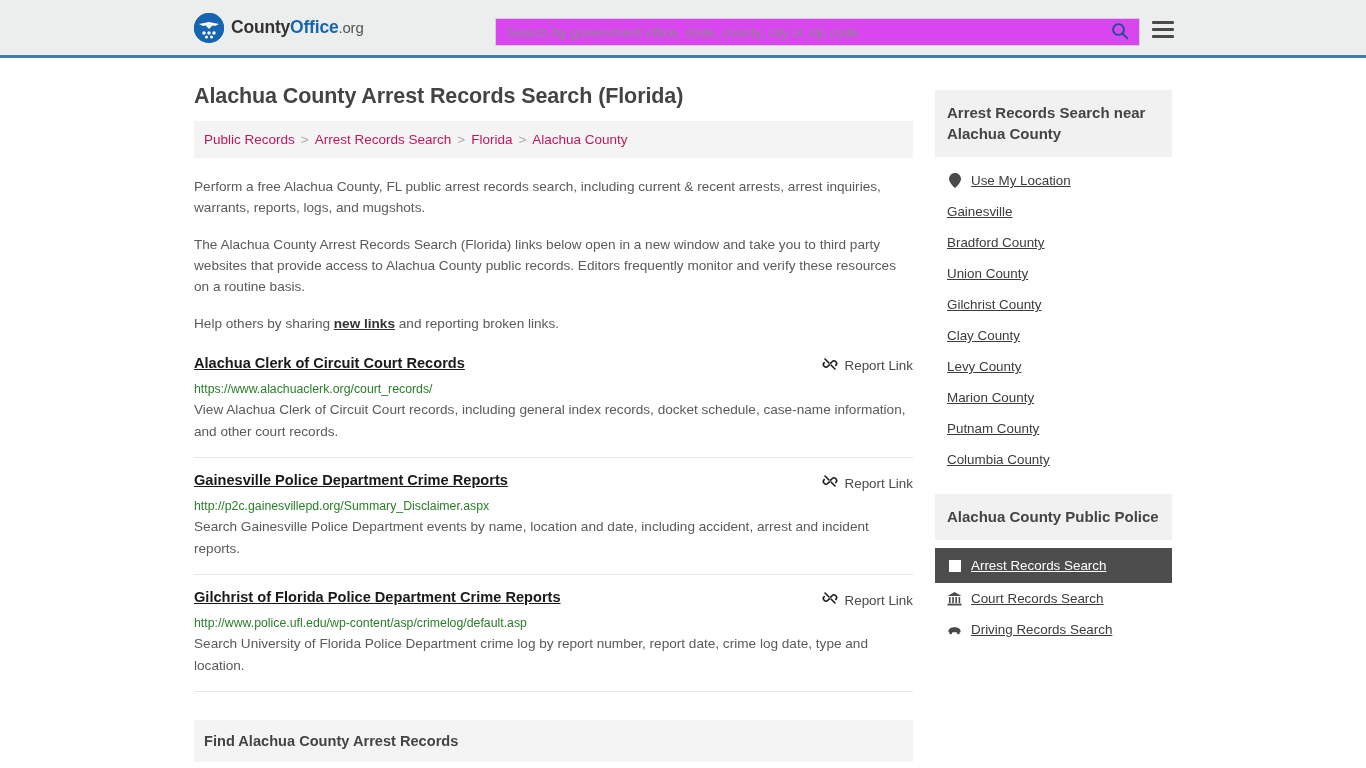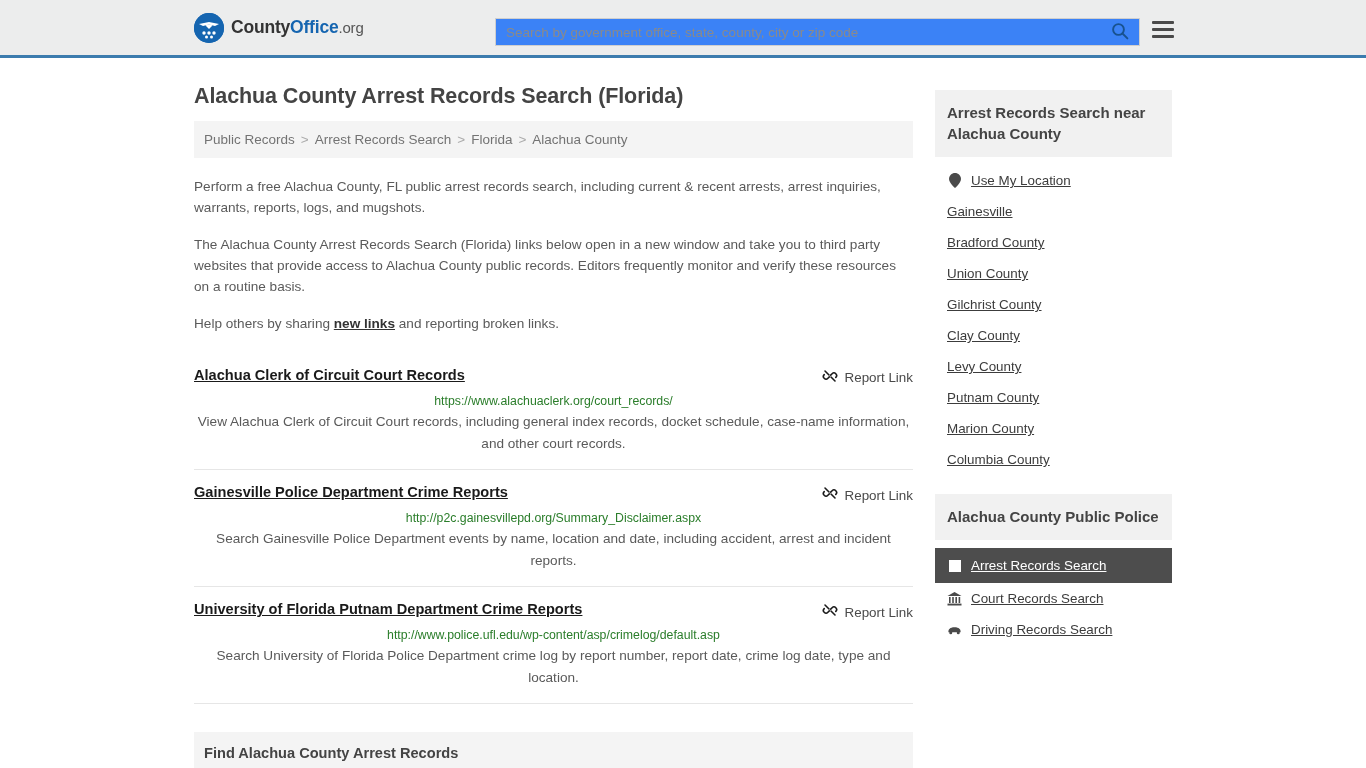--- a/index.html
+++ b/index.html
@@ -44,21 +44,21 @@
   .logo-text .b { color: #1565b0; font-weight: bold; }
   .logo-text .n { color: #333; font-weight: bold; }
   .logo-text .o { color: #555; font-weight: normal; font-size: 15px; }
 
   .search-wrap {
     position: absolute;
     left: 495px;
     top: 18px;
     width: 645px;
     height: 28px;
-    background: #3b82f6;
+    background: #d946ef;
     border: 1px solid #cfcfcf;
     display: flex;
     align-items: center;
   }
   .search-input {
     flex: 1;
     border: 0;
     outline: 0;
     background: transparent;
     font-family: "Liberation Sans", sans-serif;
@@ -113,41 +113,41 @@
 
   
   .breadcrumb {
     background: #f4f4f4;
     padding: 11px 10px;
     font-size: 13.5px;
     color: #4c4c4c;
     margin-bottom: 18px;
   }
   .breadcrumb a {
-    color: #737373;
+    color: #be185d;
     text-decoration: none;
     cursor: pointer;
   }
   .bc-sep { color: #aaaaaa; margin: 0 6px; }
 
   
   .intro p {
     font-size: 13.6px;
     line-height: 1.57;
     color: #5a5a5a;
     margin: 0 0 15px 0;
   }
   .intro p a {
     color: #333;
     text-decoration: underline;
     font-weight: 600;
   }
 
   
-  .links-list { margin-top: 33px; text-align: center; }
+  .links-list { margin-top: 21px; }
   .link-entry {
     padding-bottom: 14px;
     margin-bottom: 0;
     border-bottom: 1px solid #e6e6e6;
     padding-top: 14px;
   }
   .link-entry:first-child { padding-top: 0; }
   .link-head {
     display: flex;
     align-items: flex-start;
@@ -337,21 +337,21 @@
               </span>
               <span class="rl-label">Report Link</span>
             </div>
           </div>
           <a class="link-url">http://p2c.gainesvillepd.org/Summary_Disclaimer.aspx</a>
           <div class="link-desc">Search Gainesville Police Department events by name, location and date, including accident, arrest and incident reports.</div>
         </div>
 
         <div class="link-entry">
           <div class="link-head">
-            <a class="link-title">University of Florida Putnam Department Crime Reports</a>
+            <a class="link-title">Gilchrist of Florida Police Department Crime Reports</a>
             <div class="report-link">
               <span>
                 <svg width="16" height="16" viewBox="0 0 16 16">
                   <path d="M3 3 L7 7 M9 9 L13 13" stroke="#1a1a1a" stroke-width="1.6" stroke-linecap="round" fill="none"></path>
                   <path d="M2.2 6.6 a2.6 2.6 0 1 0 3.7 3.7 L7.3 8.9" stroke="#1a1a1a" stroke-width="1.6" fill="none" stroke-linecap="round"></path>
                   <path d="M13.8 9.4 a2.6 2.6 0 1 0 -3.7 -3.7 L8.7 7.1" stroke="#1a1a1a" stroke-width="1.6" fill="none" stroke-linecap="round"></path>
                 </svg>
               </span>
               <span class="rl-label">Report Link</span>
             </div>
@@ -390,24 +390,24 @@
         <li>
           <a>Gilchrist County</a>
         </li>
         <li>
           <a>Clay County</a>
         </li>
         <li>
           <a>Levy County</a>
         </li>
         <li>
+          <a>Marion County</a>
+        </li>
+        <li>
           <a>Putnam County</a>
-        </li>
-        <li>
-          <a>Marion County</a>
         </li>
         <li>
           <a>Columbia County</a>
         </li>
       </ul>
 
       <div class="panel-head second">Alachua County Public Police</div>
       <ul class="panel-list">
         <li class="active">
           <span class="ico">

